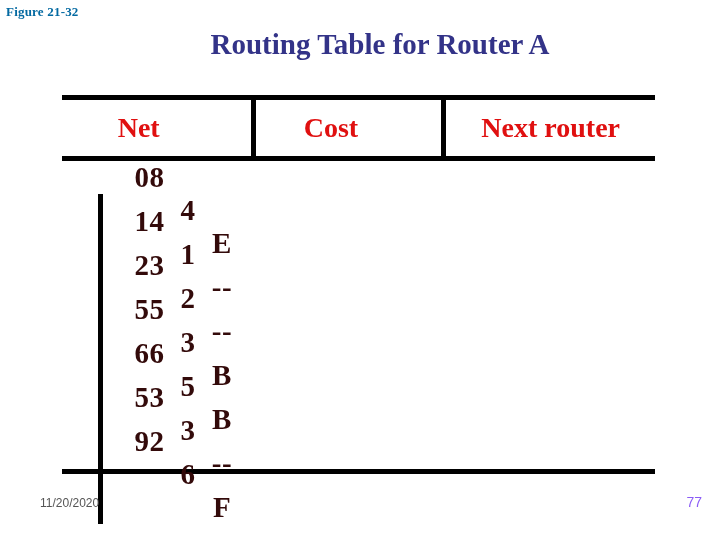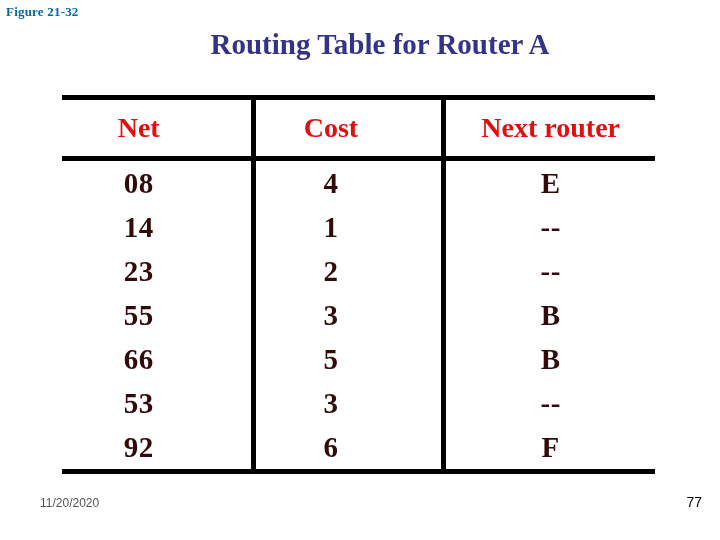--- a/index.html
+++ b/index.html
@@ -58,20 +58,21 @@
     border-bottom: 5px solid #000000;
     height: 66px;
     box-sizing: border-box;
   }
   .table-body-rows {
     border-bottom: 5px solid #000000;
   }
   .table-data-row {
     display: flex;
     height: 44px;
+    flex-direction: column;
   }
 
   .cell {
     box-sizing: border-box;
     display: flex;
     align-items: center;
     justify-content: center;
     text-align: right;
   }
   .col-net   { width: 175px; }
@@ -108,21 +109,21 @@
   .footer-text {
     position: absolute;
     font-family: "Liberation Sans", sans-serif;
     font-size: 12px;
     color: #555555;
     white-space: nowrap;
   }
   #footer-date   { left: 40px;  top: 2px; }
   #footer-center { left: 0; top: 2px; width: 720px; text-align: center; }
   #footer-page   { left: 0; top: 0px; width: 720px; text-align: right; padding-right: 18px;
-                   box-sizing: border-box; font-size: 14px; color: #000000; }
+                   box-sizing: border-box; font-size: 14px; color: #8b5cf6; }
 </style>
 </head>
 <body>
 
 <div id="figure-label">Figure 21-32</div>
 
 <div id="slide-title">Routing Table for Router A</div>
 
 <div id="routing-table">
 

